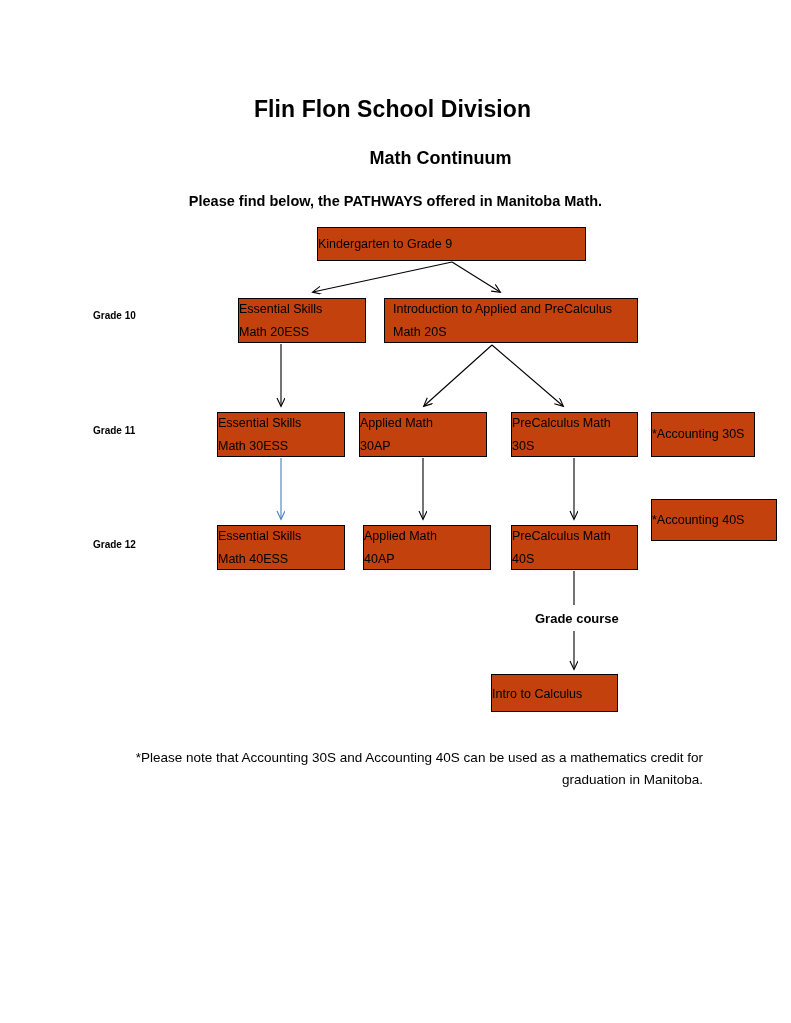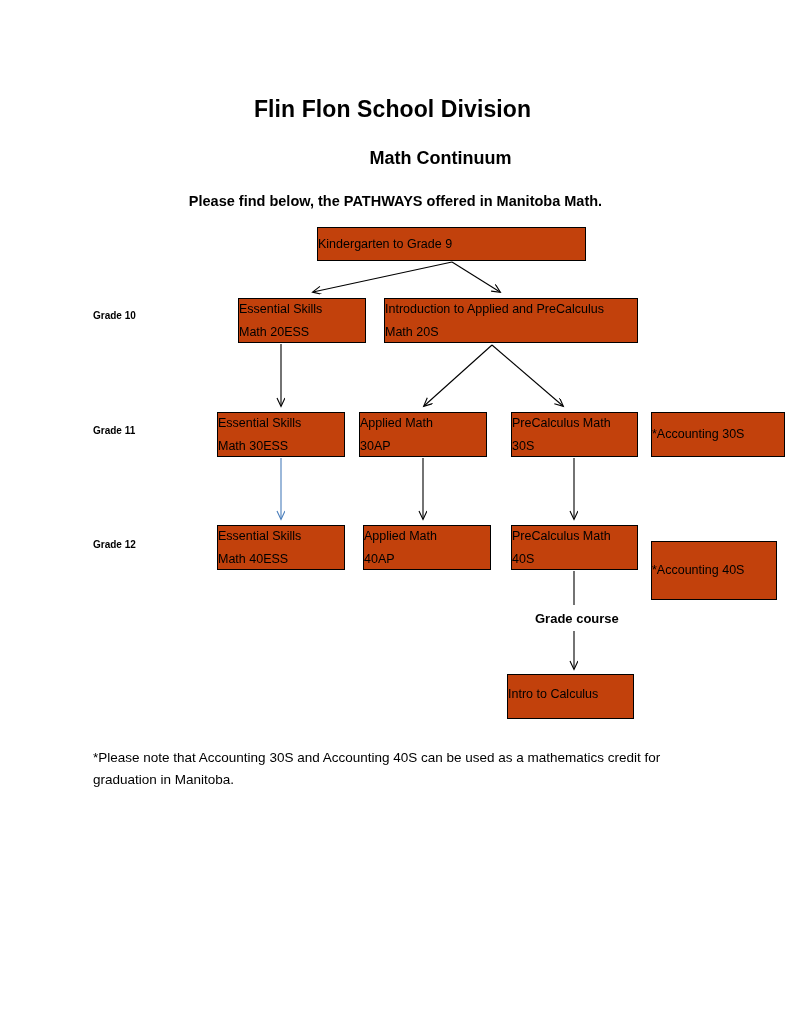--- a/index.html
+++ b/index.html
@@ -89,20 +89,21 @@
   }
 
   
   .footnote {
     position: absolute;
     left: 93px;
     top: 747px;
     width: 610px;
     font-size: 13.5px;
     line-height: 1.65;
+    text-align: right;
   }
 
   
   #connectors {
     position: absolute;
     left: 0;
     top: 0;
     width: 791px;
     height: 1023px;
     pointer-events: none;
@@ -154,64 +155,64 @@
 
   <div class="node single" style="left:317px; top:227px; width:269px; height:34px;">
     <span class="l1">Kindergarten to Grade 9</span>
   </div>
 
   <div class="node" style="left:238px; top:298px; width:128px; height:45px;">
     <span class="l1">Essential Skills</span>
     <span class="l2">Math 20ESS</span>
   </div>
 
-  <div class="node" style="left:384px; top:298px; width:254px; height:45px;">
+  <div class="node" style="left:384px; top:298px; width:254px; height:45px;padding-left:8px;">
     <span class="l1">Introduction to Applied and PreCalculus</span>
     <span class="l2">Math 20S</span>
   </div>
 
   <div class="node" style="left:217px; top:412px; width:128px; height:45px;">
     <span class="l1">Essential Skills</span>
     <span class="l2">Math 30ESS</span>
   </div>
 
   <div class="node" style="left:359px; top:412px; width:128px; height:45px;">
     <span class="l1">Applied Math</span>
     <span class="l2">30AP</span>
   </div>
 
   <div class="node" style="left:511px; top:412px; width:127px; height:45px;">
     <span class="l1">PreCalculus Math</span>
     <span class="l2">30S</span>
   </div>
 
-  <div class="node single" style="left:651px; top:412px; width:134px; height:45px;">
+  <div class="node single" style="left:651px; top:412px; width:104px; height:45px;">
     <span class="l1">*Accounting 30S</span>
   </div>
 
   <div class="node" style="left:217px; top:525px; width:128px; height:45px;">
     <span class="l1">Essential Skills</span>
     <span class="l2">Math 40ESS</span>
   </div>
 
   <div class="node" style="left:363px; top:525px; width:128px; height:45px;">
     <span class="l1">Applied Math</span>
     <span class="l2">40AP</span>
   </div>
 
   <div class="node" style="left:511px; top:525px; width:127px; height:45px;">
     <span class="l1">PreCalculus Math</span>
     <span class="l2">40S</span>
   </div>
 
-  <div class="node single" style="left:651px; top:541px; width:126px; height:59px;">
+  <div class="node single" style="left:651px; top:499px; width:126px; height:42px;">
     <span class="l1">*Accounting 40S</span>
   </div>
 
   <div class="flow-label" style="left:535px; top:611px;">Grade course</div>
 
-  <div class="node single top-text" style="left:507px; top:674px; width:127px; height:45px;">
+  <div class="node single top-text" style="left:491px; top:674px; width:127px; height:38px;">
     <span class="l1">Intro to Calculus</span>
   </div>
 
   <div class="footnote">*Please note that Accounting 30S and Accounting 40S can be used as a mathematics credit for graduation in Manitoba.</div>
 
 </div>
 
 </body></html>

